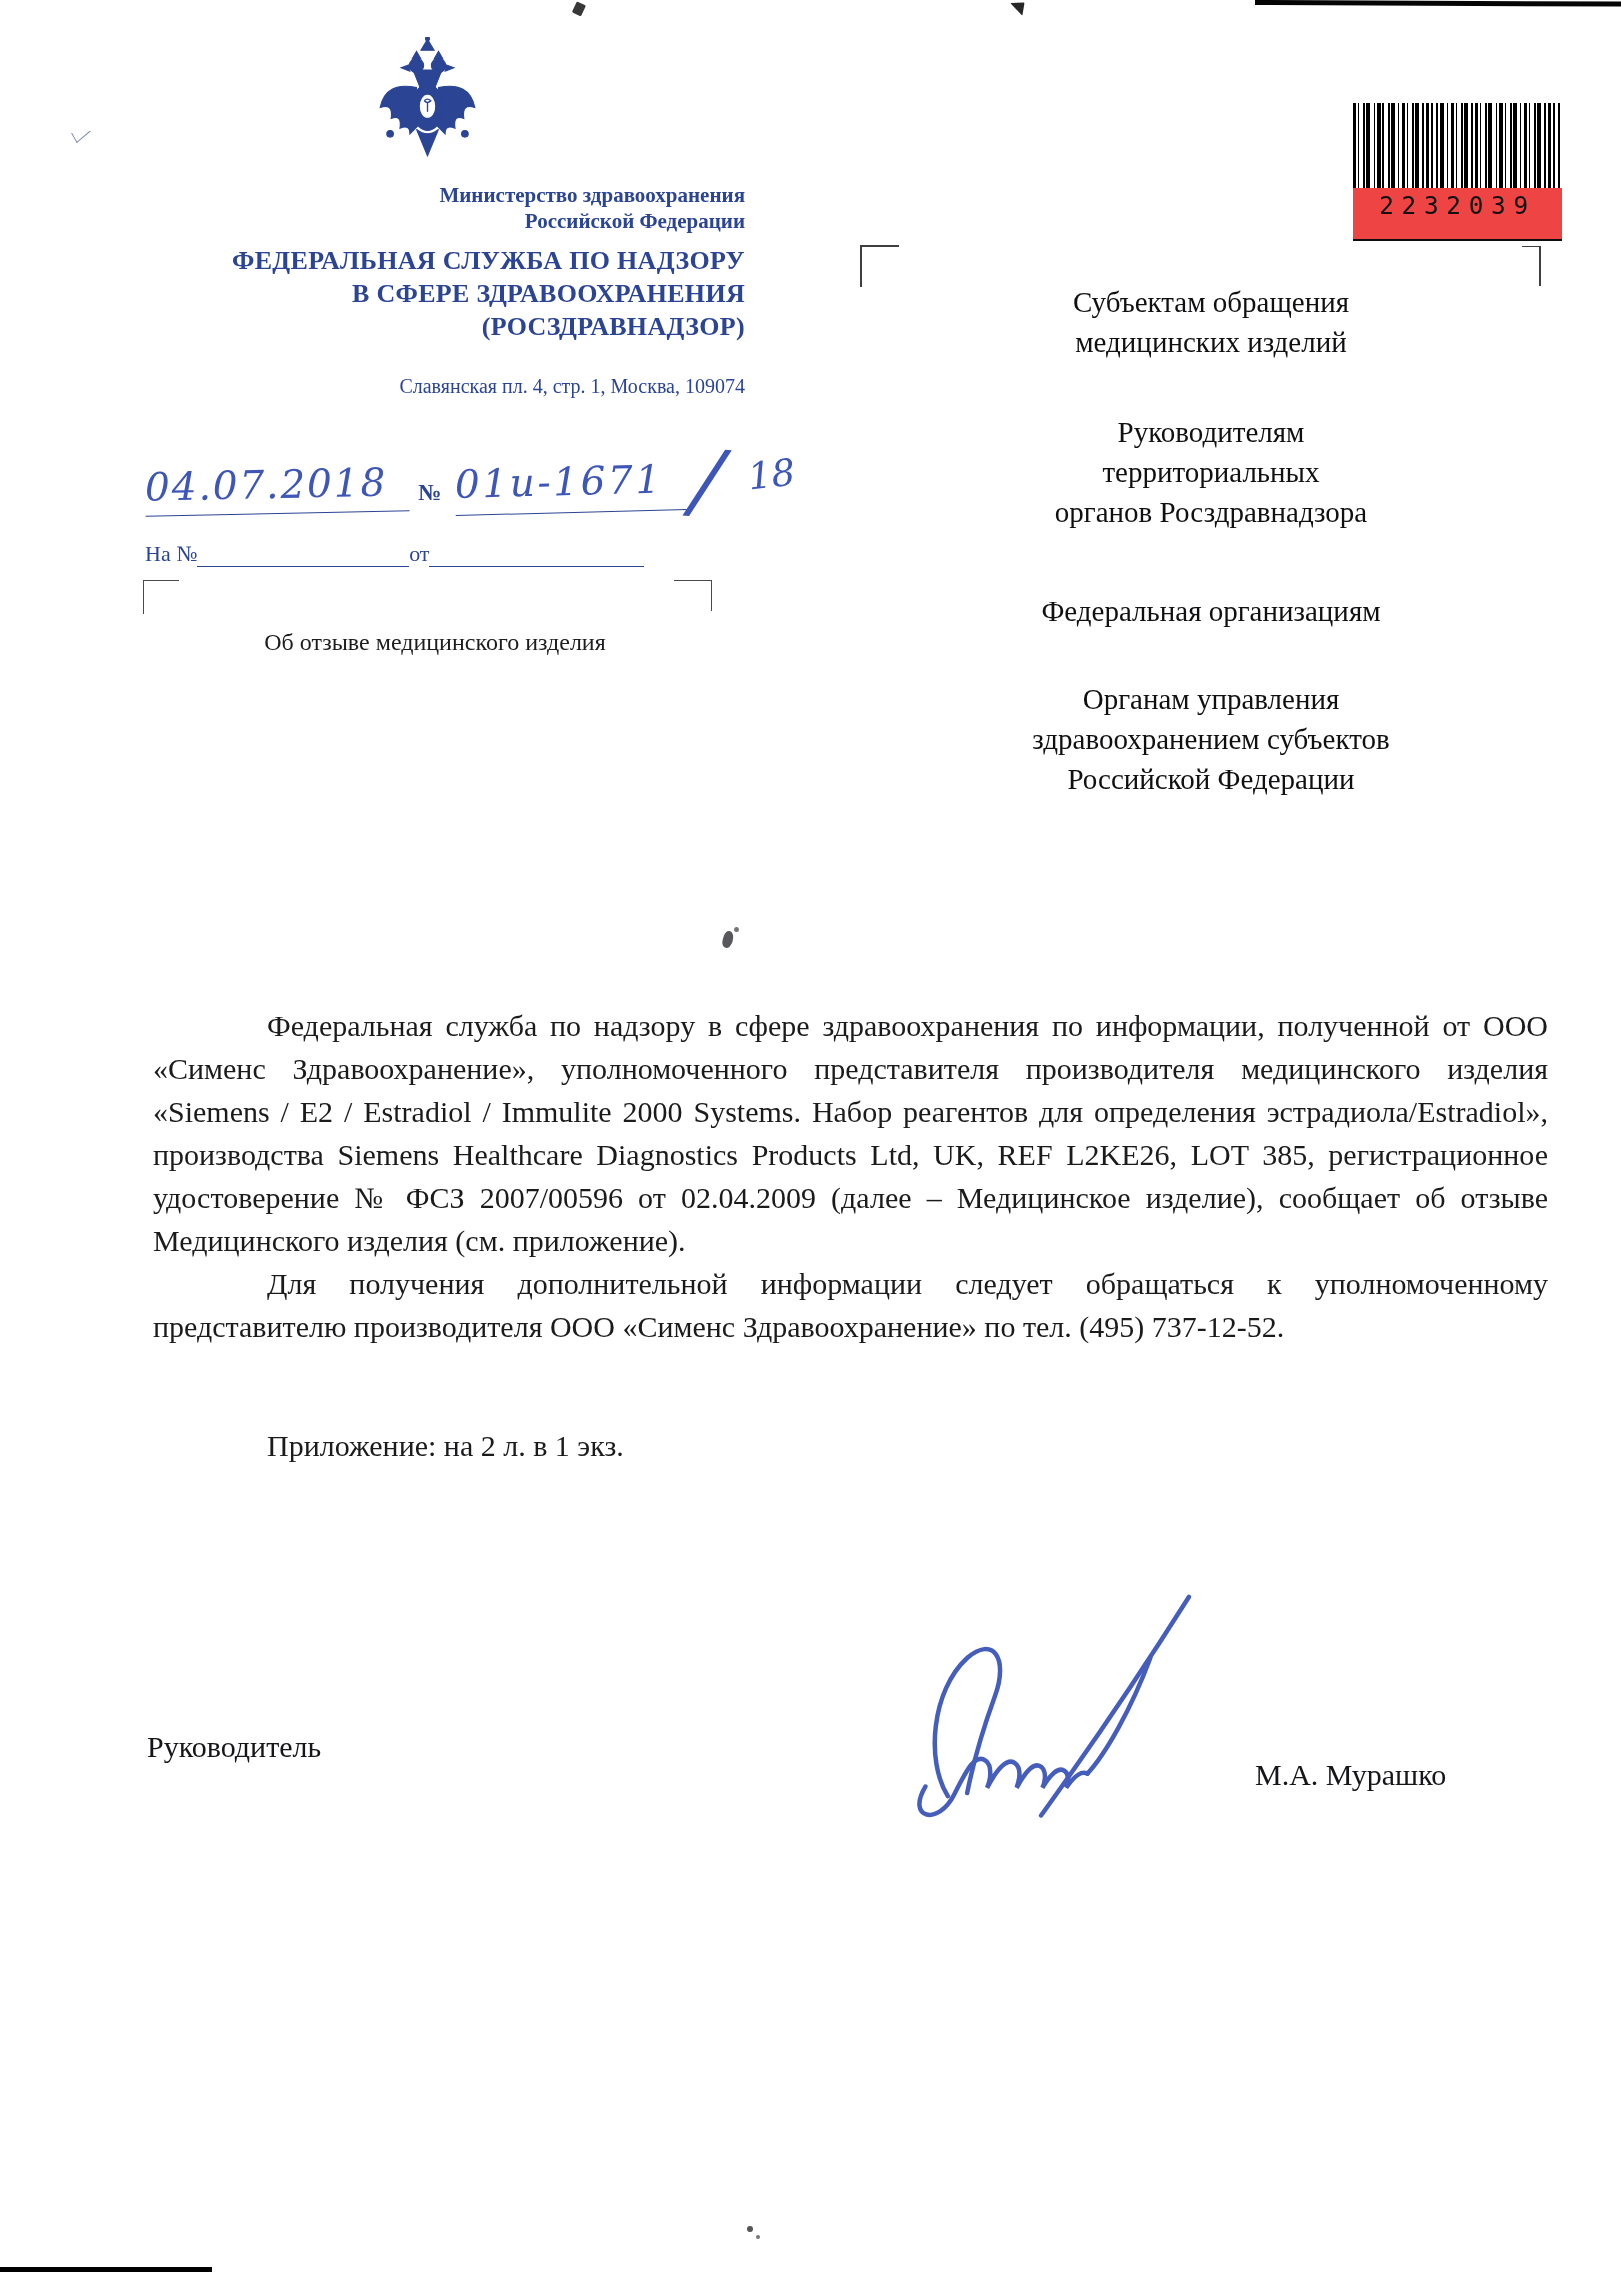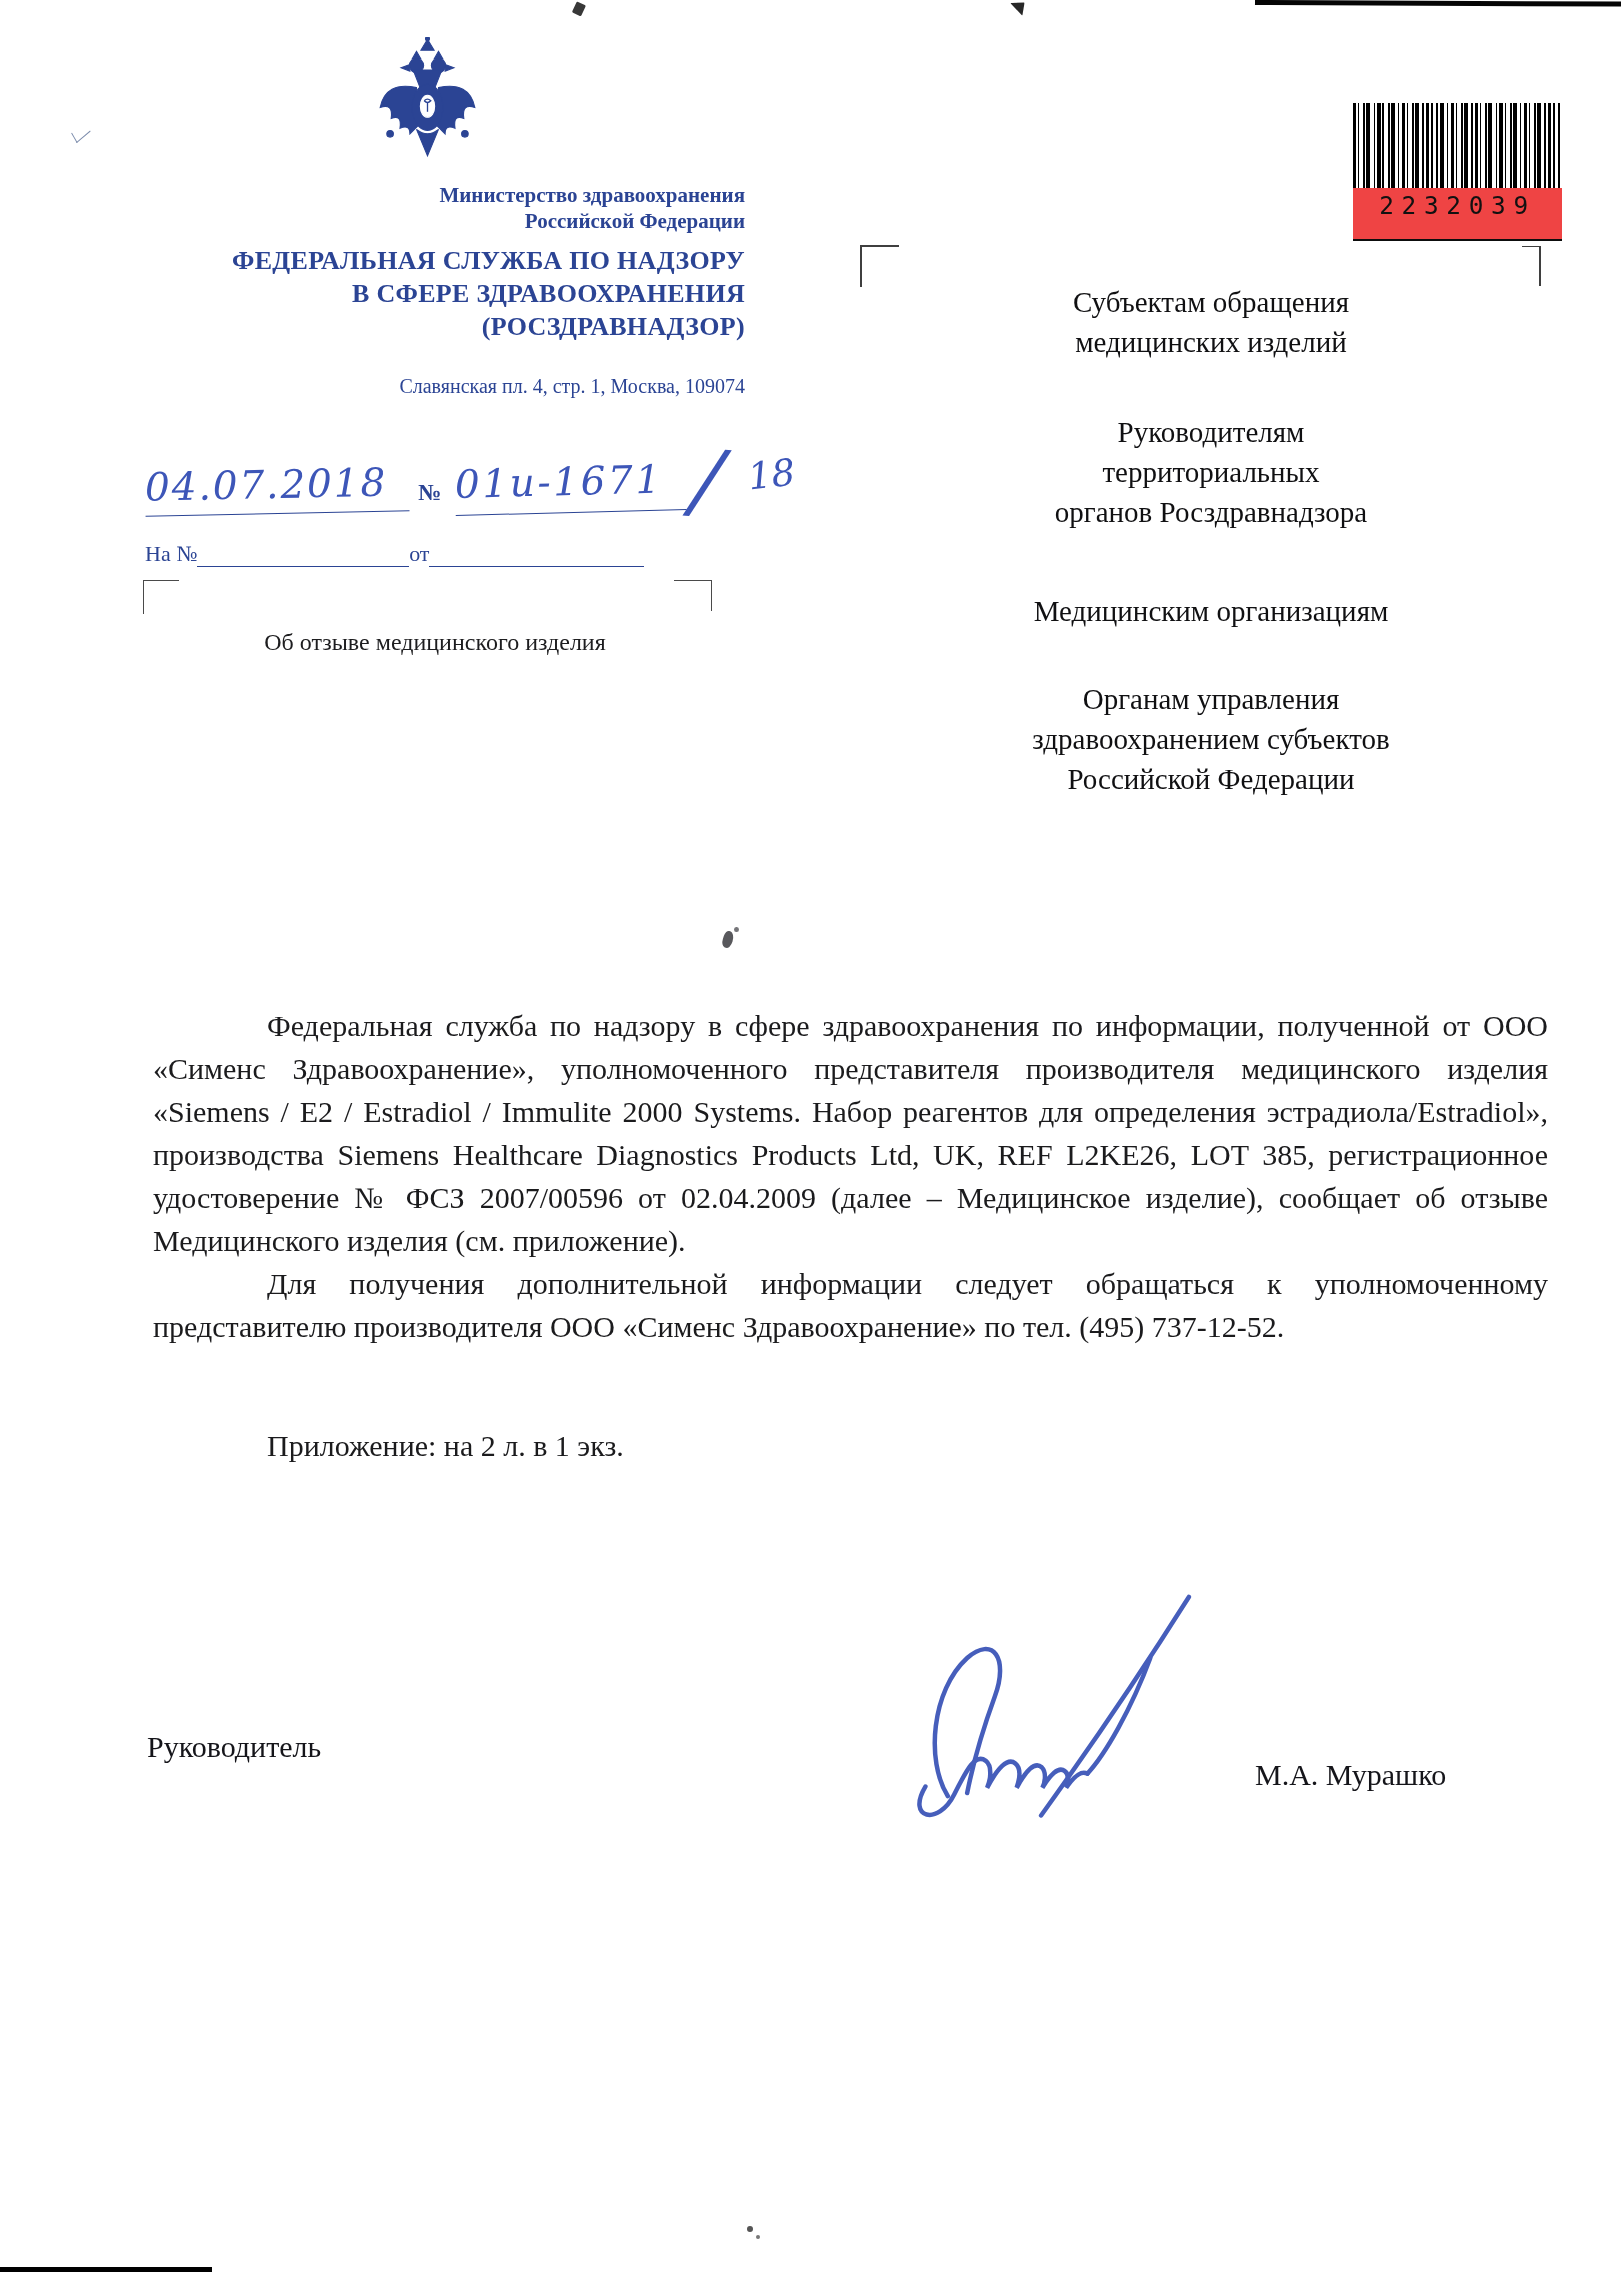--- a/index.html
+++ b/index.html
@@ -152,21 +152,21 @@
     <div class="addr-group g1">
       <div>Субъектам обращения</div>
       <div>медицинских изделий</div>
     </div>
     <div class="addr-group g2">
       <div>Руководителям</div>
       <div>территориальных</div>
       <div>органов Росздравнадзора</div>
     </div>
     <div class="addr-group g3">
-      <div>Медицинским организациям</div>
+      <div>Федеральная организациям</div>
     </div>
     <div class="addr-group g4">
       <div>Органам управления</div>
       <div>здравоохранением субъектов</div>
       <div>Российской Федерации</div>
     </div>
   </div>
 
   <div class="body-text">
     <p>Федеральная служба по надзору в сфере здравоохранения по информации, полученной от ООО «Сименс Здравоохранение», уполномоченного представителя производителя медицинского изделия «Siemens / E2 / Estradiol / Immulite 2000 Systems. Набор реагентов для определения эстрадиола/Estradiol», производства Siemens Healthcare Diagnostics Products Ltd, UK, REF L2KE26, LOT 385, регистрационное удостоверение № ФСЗ 2007/00596 от 02.04.2009 (далее – Медицинское изделие), сообщает об отзыве Медицинского изделия (см. приложение).</p>

